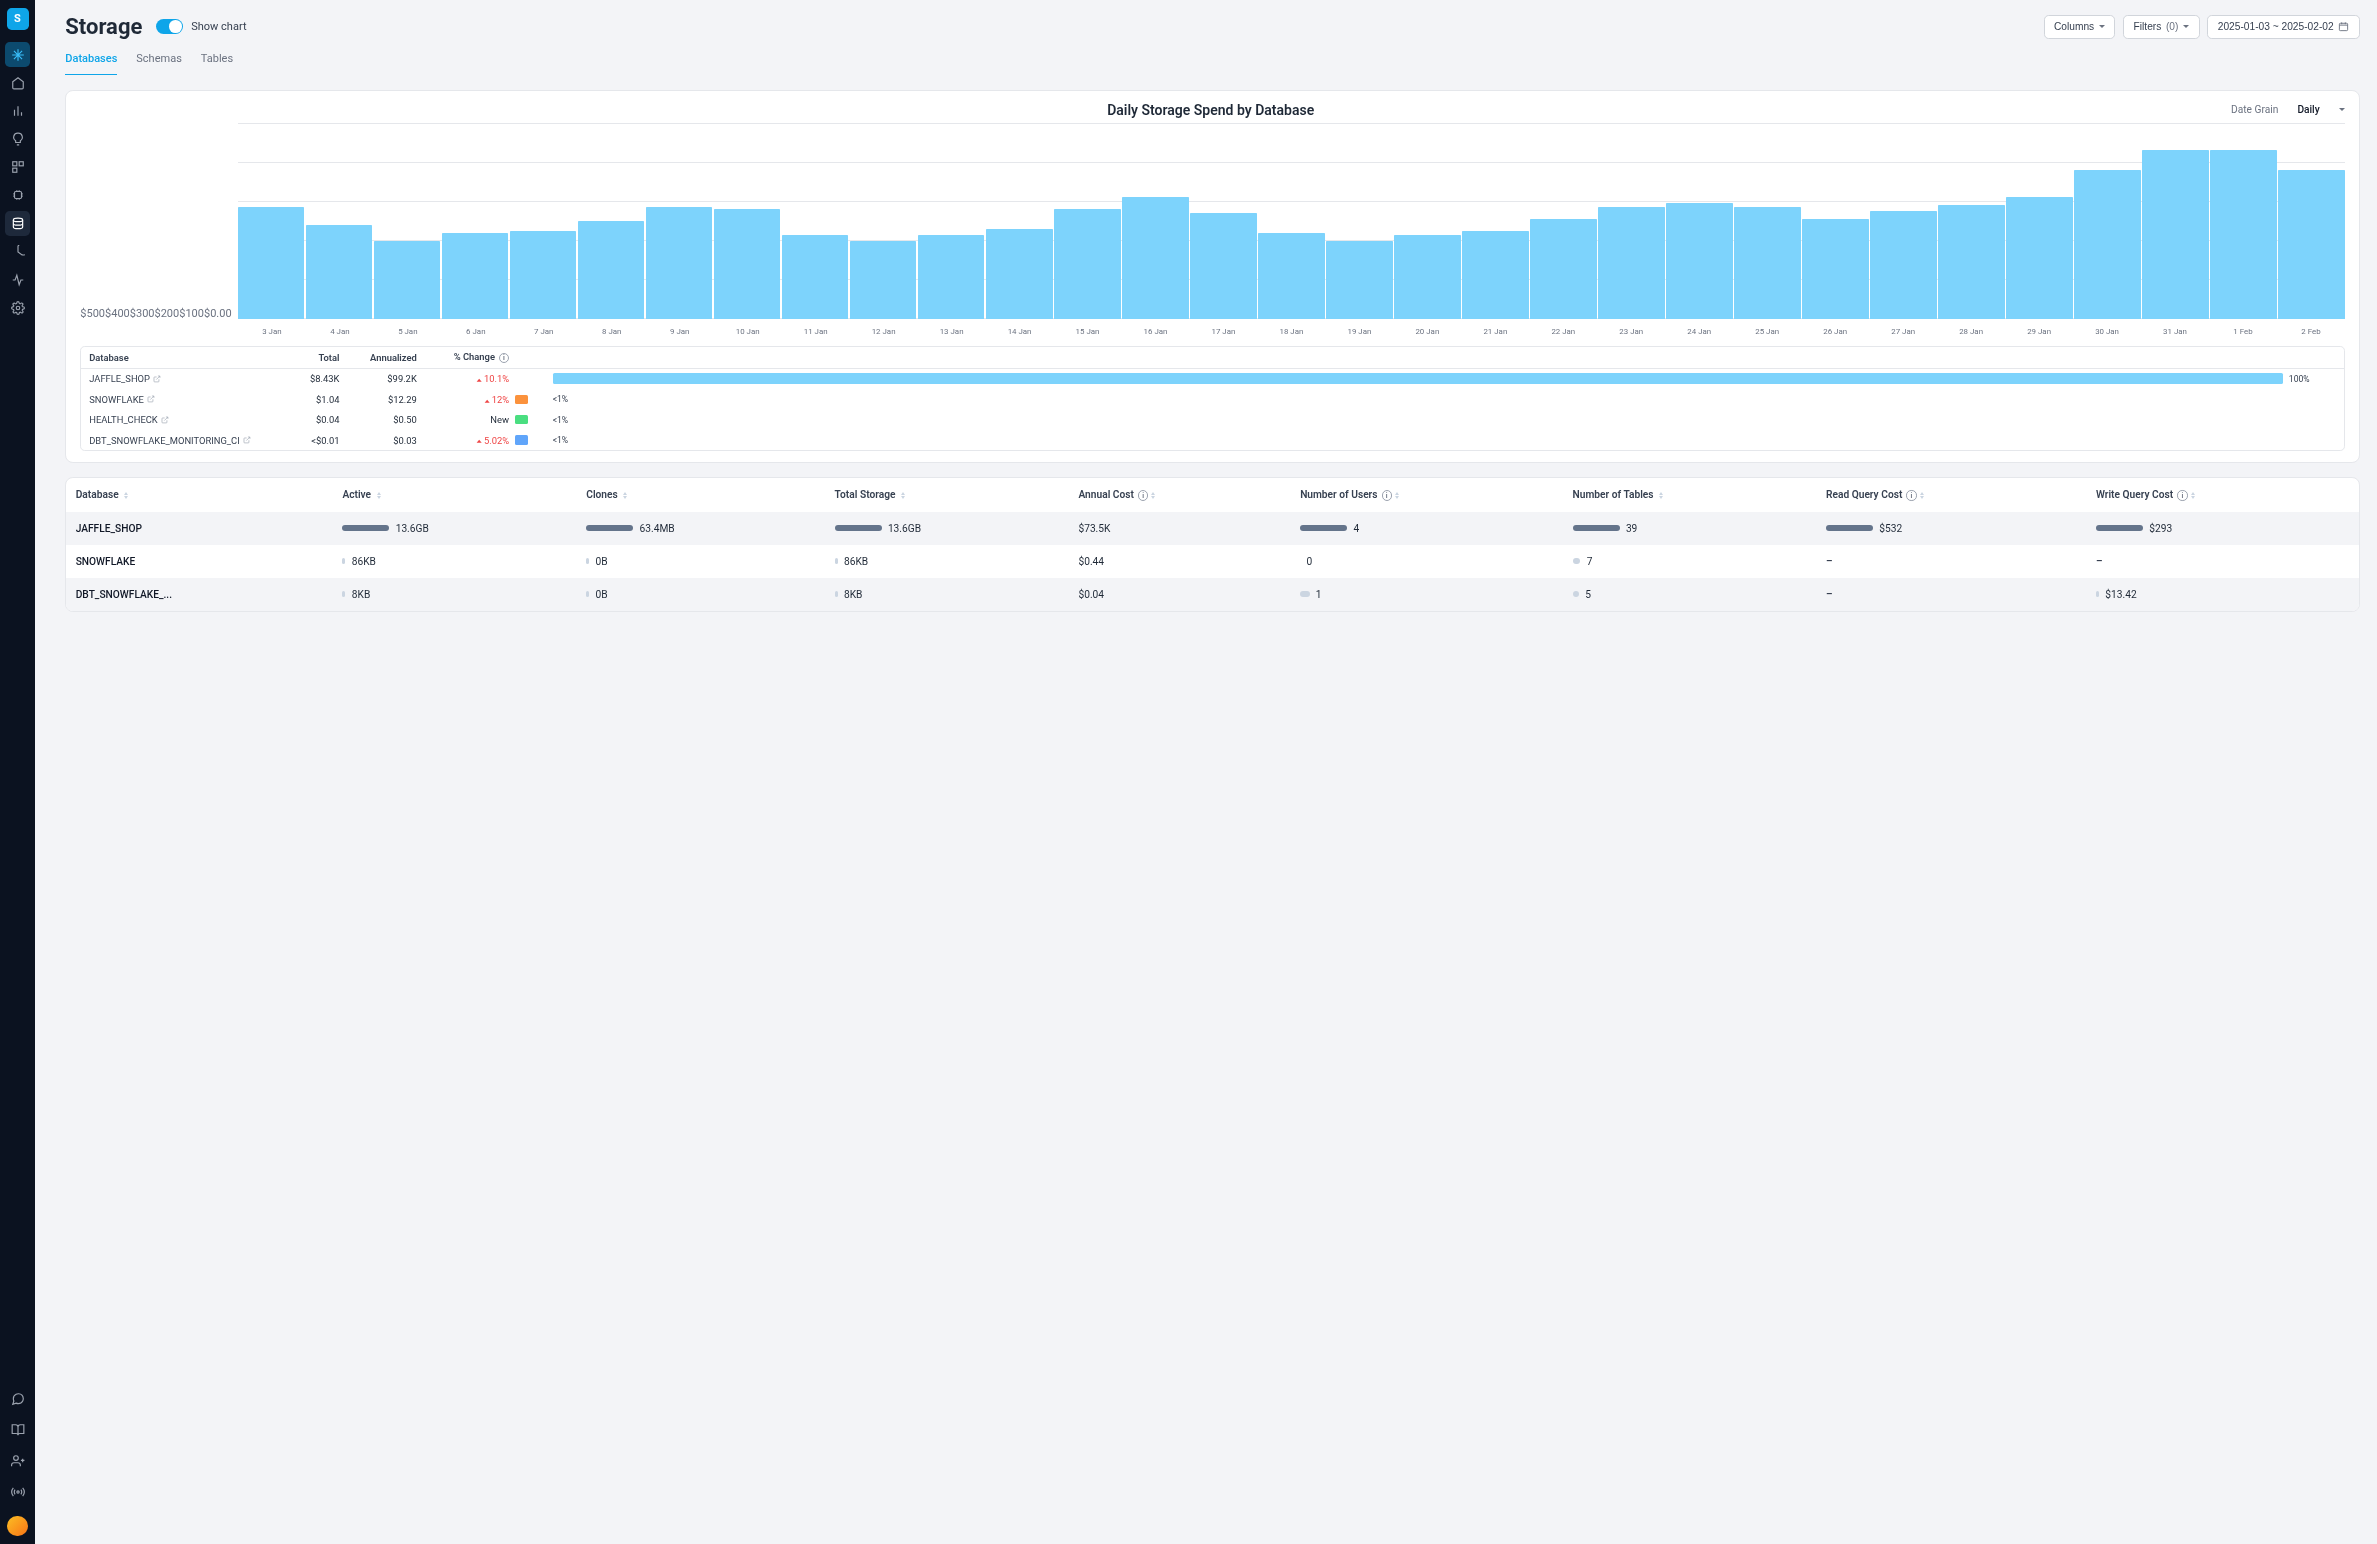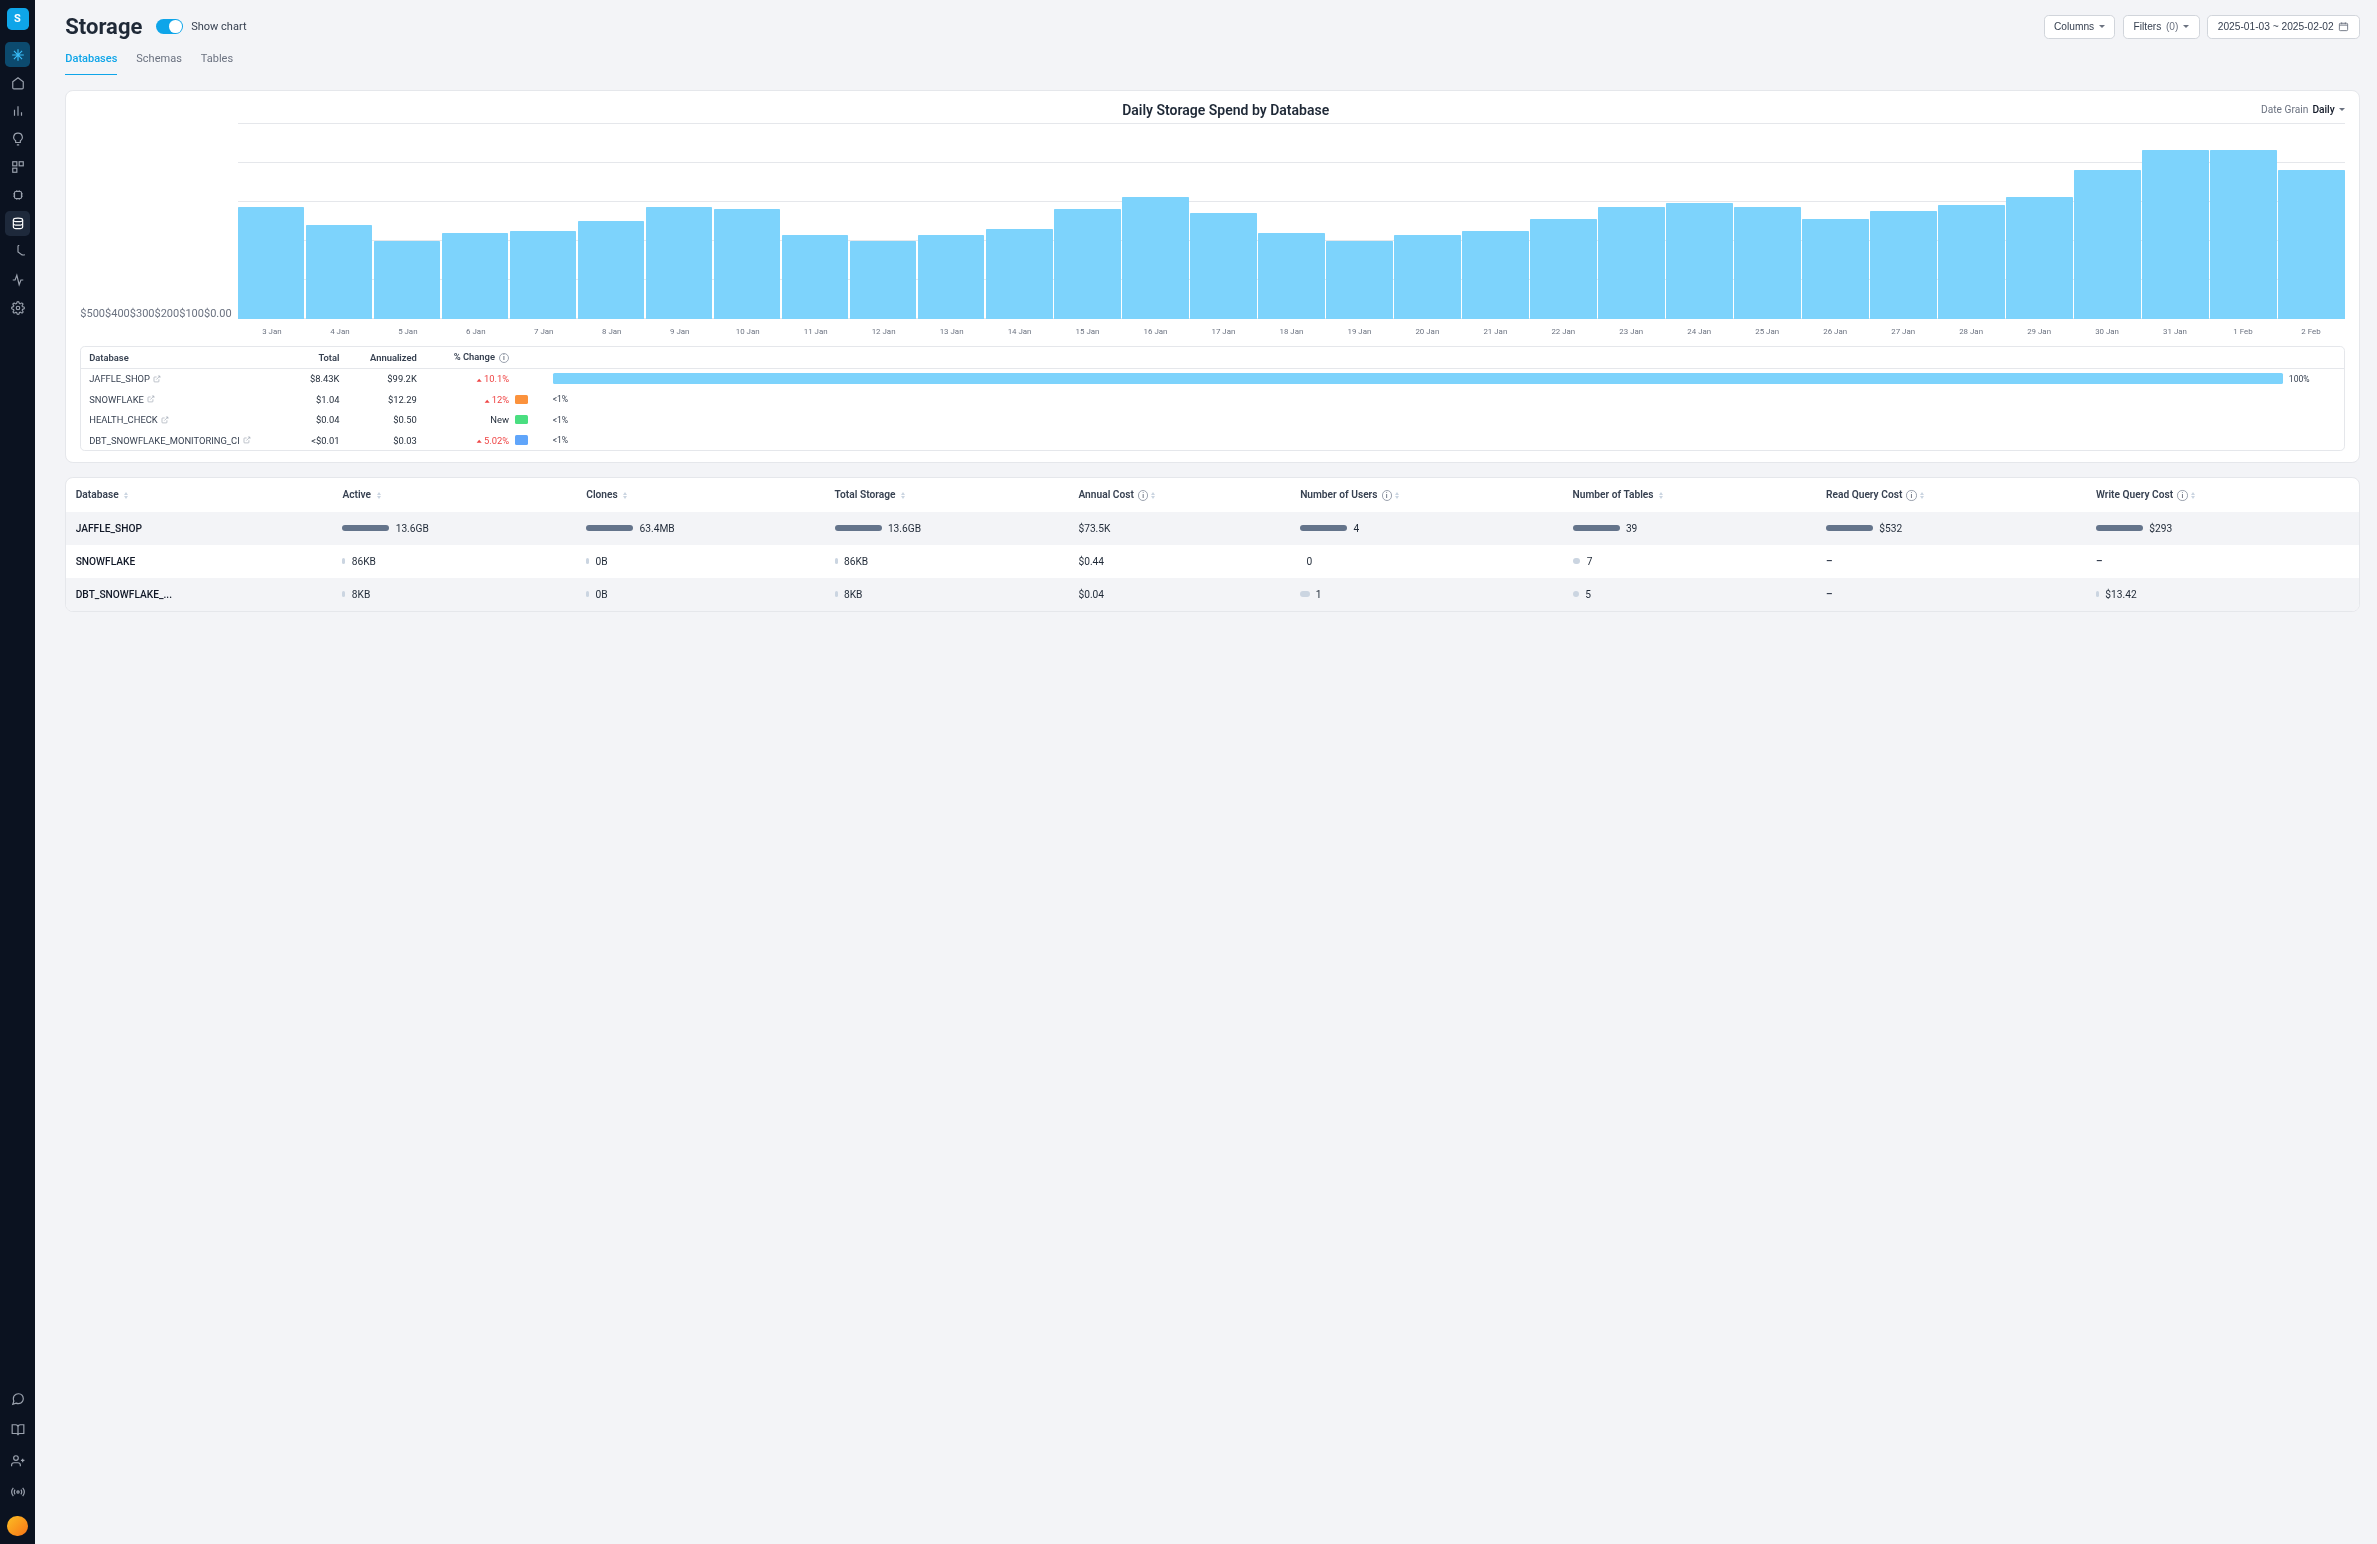--- a/index.html
+++ b/index.html
@@ -30,21 +30,21 @@
 
 
 .tabs { display: flex; gap: 19px; border-bottom: 0.8px solid transparent; margin-bottom: 14px; }
 .tab { padding: 6.3px 0 9.4px; font-size: 11px; color: #6b7280; cursor: pointer; }
 .tab.active { color: #0ea5e9; border-bottom: 1.6px solid #0ea5e9; font-weight: 500; }
 
 
 .card { background: #fff; border: 0.8px solid #e5e7eb; border-radius: 7.9px; padding: 11px 14px 0; margin-bottom: 14px; }
 .chart-header { display: flex; align-items: center; margin-bottom: 4.7px; }
 .chart-title { font-size: 14px; font-weight: 600; flex: 1; text-align: center; }
-.grain { font-size: 10.2px; color: #6b7280; display: flex; align-items: center; gap: 4px; }
+.grain { font-size: 10.2px; color: #6b7280; display: flex; align-items: center; gap: 19px; }
 .grain-value { color: #111827; font-weight: 500; }
 
 
 .chart-wrap { display: flex; height: 220px; }
 .y-axis { display: flex; justify-content: space-between; align-items: flex-end; padding-right: 6.3px; font-size: 11px; color: #6b7280; height: 197px; }
 .plot { flex: 1; position: relative; }
 .gridlines { position: absolute; inset: 0 0 23.6px 0; display: flex; flex-direction: column; justify-content: space-between; }
 .gridline { height: 0.8px; background: #e5e7eb; }
 .bars { position: absolute; left: 0; right: 0; bottom: 23.6px; top: 0; display: flex; align-items: flex-end; gap: 1.6px; }
 .bar { flex: 1; background: #7dd3fc; border-radius: 0.8px 0.8px 0 0; }

